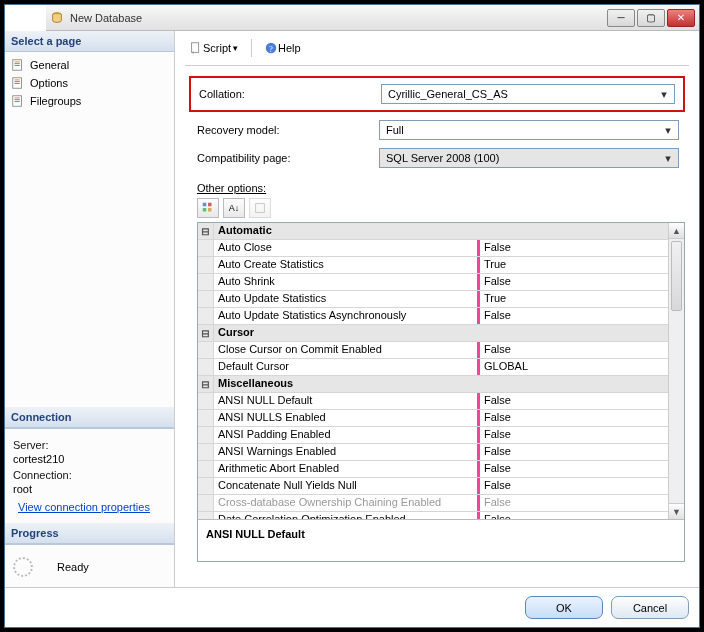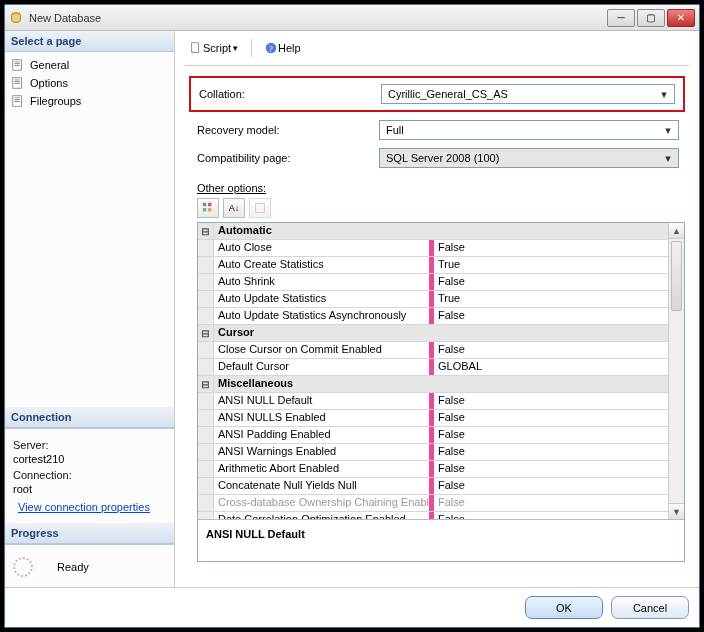--- a/index.html
+++ b/index.html
@@ -1,19 +1,19 @@
 <!DOCTYPE html>
 <html><head>
 <meta charset="utf-8">
 <style>
   * { box-sizing: border-box; margin: 0; padding: 0; }
   body { font-family: Tahoma, sans-serif; font-size: 11px; background: #000; width: 704px; height: 632px; overflow: hidden; }
   .outer-frame { width: 704px; height: 632px; padding: 4px; background: #000; }
   .window { width: 696px; height: 624px; background: #fff; border: 1px solid #4b6e99; position: relative; display: flex; flex-direction: column; }
-  .titlebar { height: 26px; background: linear-gradient(#f7f7f7, #e1e1e1); border-bottom: 1px solid #bbb; display: flex; align-items: center; padding: 0 4px; }
+  .titlebar { height: 26px; background: linear-gradient(#f7f7f7, #e1e1e1); border-bottom: 1px solid #bbb; display: flex; align-items: center; padding: 0 4px; margin-left: 41px; }
   .titlebar .app-icon { width: 14px; height: 14px; margin-right: 6px; }
   .app-icon svg { display:block; }
   .titlebar .title { flex: 1; color: #333; }
   .winbtns { display: flex; gap: 2px; }
   .winbtn { width: 28px; height: 18px; border: 1px solid #888; border-radius: 2px; display: flex; align-items: center; justify-content: center; font-size: 10px; background: linear-gradient(#f0f0f0,#d8d8d8); }
   .winbtn.close { background: linear-gradient(#f08080,#c03030); color:#fff; border-color:#a02020; }
   .body { flex: 1; display: flex; }
   .sidebar { width: 170px; border-right: 1px solid #ccc; display: flex; flex-direction: column; background: #fcfcfc; }
   .side-panel-header { background: linear-gradient(#eef2f7,#d5e0ee); padding: 4px 6px; font-weight: bold; color: #23437a; border-bottom: 1px solid #b7c7dc; }
   .side-list { padding: 4px 4px; flex:1;text-align:center; }
@@ -43,21 +43,21 @@
   .opt-toolbar { display:flex; gap:4px; padding:0 0 4px 12px;}
   .opt-btn { width:22px; height:20px; border:1px solid #bbb; background:linear-gradient(#fdfdfd,#e8e8e8); display:flex; align-items:center; justify-content:center; }
   .opt-btn.disabled { opacity:.5; }
   .grid-wrap { border:1px solid #9aa; margin:0 4px 0 12px; height:340px; display:flex; flex-direction:column; background:#fff;}
   .grid-body { flex:1; overflow:hidden; display:flex; }
   .grid-rows { flex:1; }
   .grow { display:flex; border-bottom:1px solid #d6d6d6; height:17px; align-items:stretch; }
   .grow.group { background:#e6e6e6; font-weight:bold; }
   .g-gutter { width:16px; border-right:1px solid #d6d6d6; display:flex; align-items:center; justify-content:center; background:#ececec; font-size:10px; color:#555;}
   .grow.group .g-gutter { background:#e6e6e6; }
-  .g-name { width:220px; padding:1px 4px; border-right:5px solid #ec4899; white-space:nowrap; overflow:hidden;}
+  .g-name { width:266px; padding:1px 4px; border-right:3px solid #ec4899; white-space:nowrap; overflow:hidden;}
   .grow.group .g-name { border-right:none; }
   .g-val { flex:1; padding:1px 4px; }
   .dim { color:#999; }
   .vscroll { width:16px; background:#efefef; border-left:1px solid #ccc; position:relative;}
   .vscroll .arrow { height:16px; display:flex; align-items:center; justify-content:center; font-size:9px; color:#555; background:linear-gradient(#fdfdfd,#e0e0e0); border-bottom:1px solid #ccc;}
   .vscroll .arrow.bottom{ position:absolute; bottom:0; left:0; right:0; border-top:1px solid #ccc; border-bottom:none;}
   .vscroll .thumb { position:absolute; left:2px; right:2px; top:18px; height:70px; background:linear-gradient(#f0f0f0,#d8d8d8); border:1px solid #bbb; border-radius:2px;}
   .desc-pane { border-top:1px solid #bbb; padding:8px; font-weight:bold; height:42px;}
   .footer { border-top:1px solid #ccc; padding:8px 10px; display:flex; justify-content:flex-end; gap:8px;}
   .btn { width:78px; height:23px; border:1px solid #7e9db9; border-radius:7px; background:linear-gradient(#fdfdfd,#dfe8f4); display:flex; align-items:center; justify-content:center; font-size:11px; cursor:pointer;}

